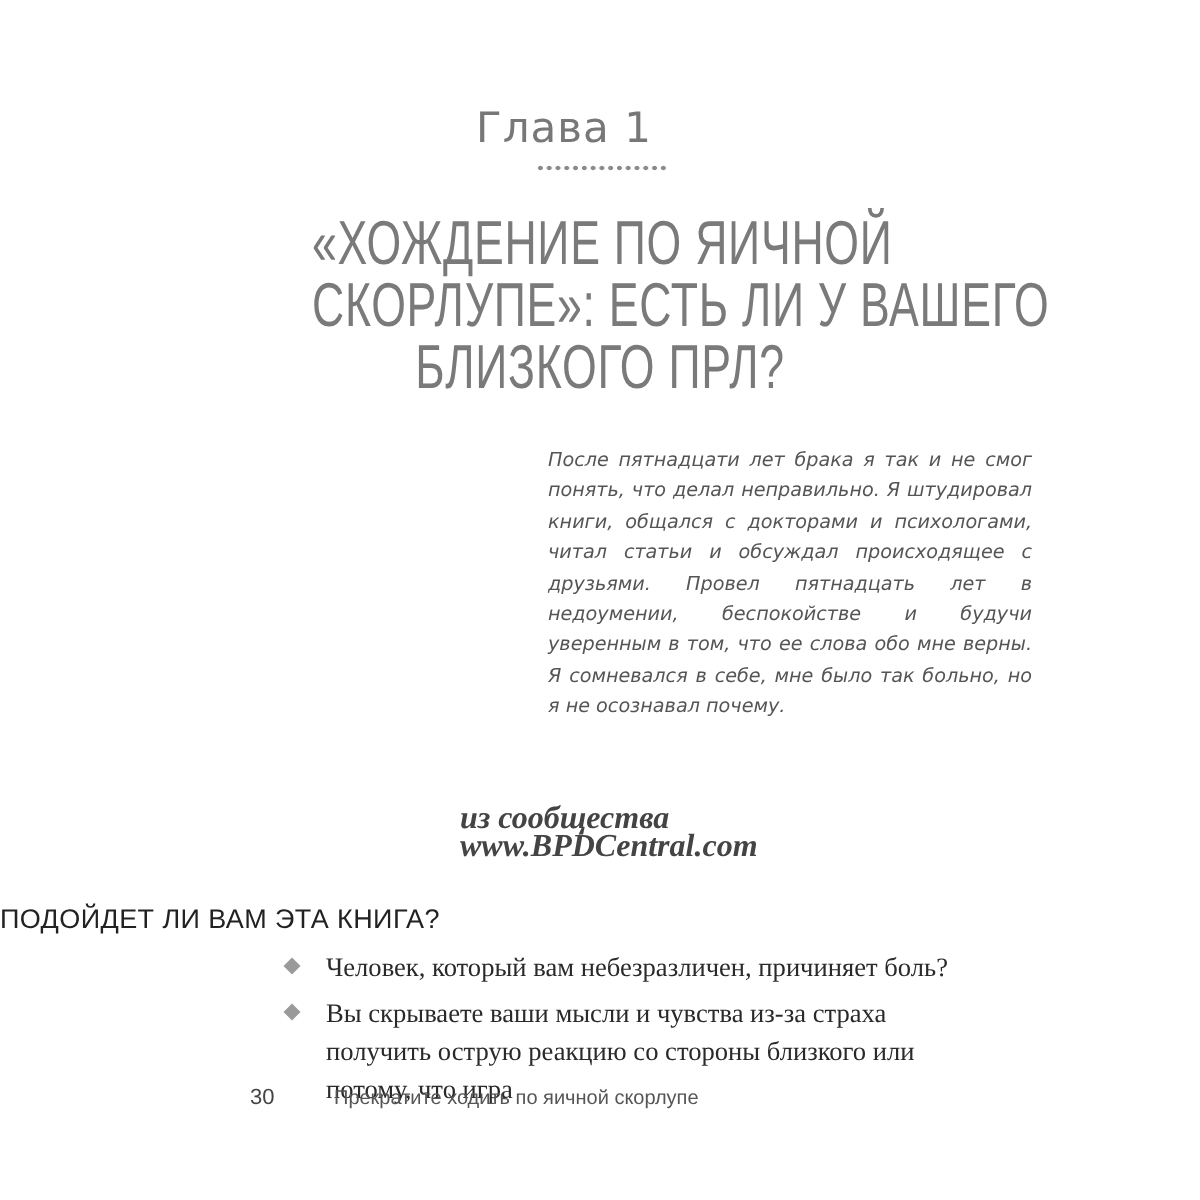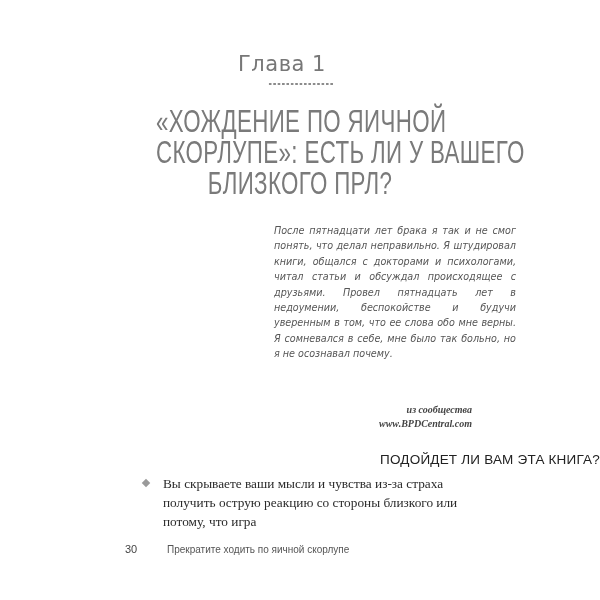--- a/index.html
+++ b/index.html
@@ -19,25 +19,25 @@
       color:#7a7a7a; transform:scaleX(0.72); transform-origin:center top; letter-spacing:0.5px;
     }
     .chapter-title div { white-space:nowrap; }
     .epigraph {
       position:absolute; left:230px; top:223px; width:242px;
       font-family:"DejaVu Sans", sans-serif; font-style:italic; font-size:9.6px; line-height:15.4px;
       color:#555; text-align:justify;margin-left:44px;
     }
     .epigraph p { margin:0 0 4px 0; }
     .source {
-      position:absolute; left:230px; top:403px; width:242px; text-align:right;
-      font-family:"Liberation Serif", serif; font-style:italic; font-weight:bold; font-size:10px; line-height:14px; color:#444;
+      position:absolute; left:230px; top:403px; width:242px; text-align:left;
+      font-family:"Liberation Serif", serif; font-style:italic; font-weight:bold; font-size:16px; line-height:14px; color:#444;
     }
     .section-heading {
-      position:absolute; left:0; width:600px; top:452px; text-align:right;
+      position:absolute; left:0; width:600px; top:452px; text-align:left;
       font-family:"Liberation Sans", sans-serif; font-size:13.5px; color:#222; letter-spacing:0.2px;
     }
     .bullets { position:absolute; left:143px; top:474px; width:345px; margin:0; padding:0; list-style:none; }
     .bullets li {
       position:relative; padding-left:20px; margin-bottom:4px;
       font-family:"Liberation Serif", serif; font-size:13.3px; line-height:19px; color:#2a2a2a;
     }
     .bullets .diamond {
       position:absolute; left:0; top:6px; width:6px; height:6px; background:#9a9a9a; transform:rotate(45deg);
     }
@@ -65,20 +65,24 @@
   <div class="source">
     <div>из сообщества</div>
     <div>www.BPDCentral.com</div>
   </div>
 
   <div class="section-heading">ПОДОЙДЕТ ЛИ ВАМ ЭТА КНИГА?</div>
 
   <ul class="bullets">
     <li>
       <span class="diamond"></span>
+      <span>Человек, который вам небезразличен, причиняет боль?</span>
+    </li>
+    <li>
+      <span class="diamond"></span>
       <span>Вы скрываете ваши мысли и чувства из-за страха получить острую реакцию со стороны близкого или потому, что игра</span>
     </li>
   </ul>
 
   <div class="footer">
     <span class="page-number">30</span>
     <span class="running-title">Прекратите ходить по яичной скорлупе</span>
   </div>
 </div>
 

